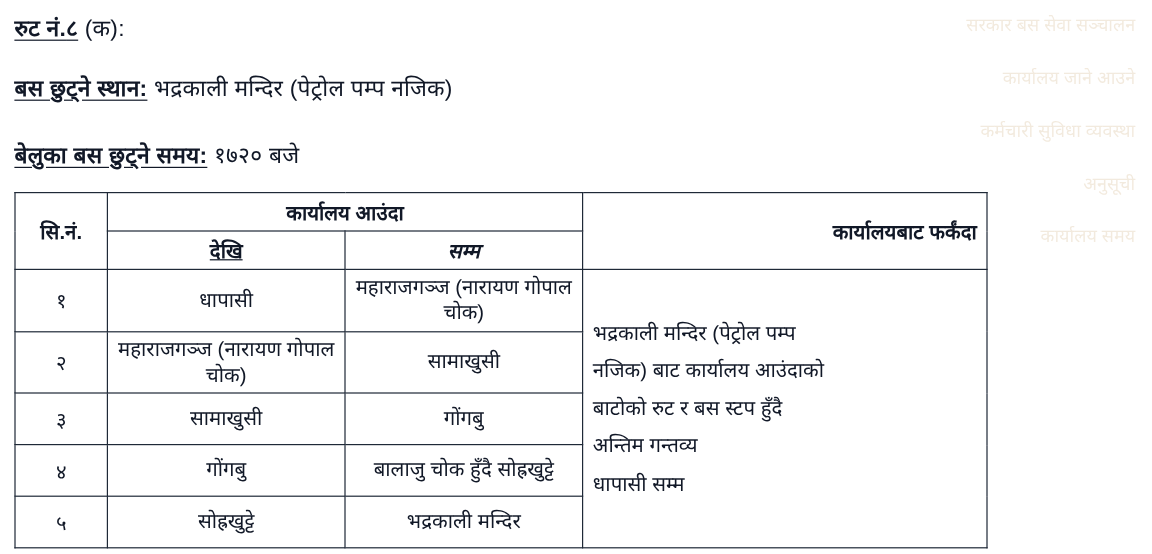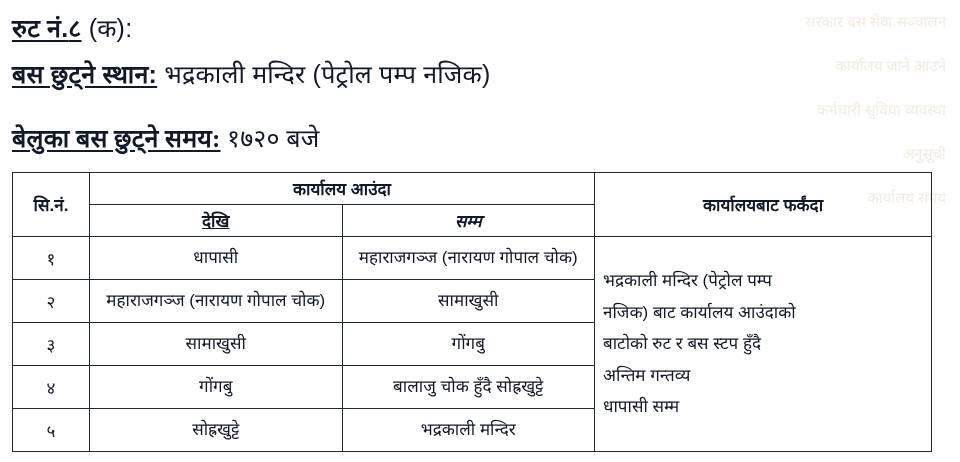--- a/index.html
+++ b/index.html
@@ -31,40 +31,40 @@
     padding-right: 14px;
     box-sizing: border-box;
     filter: blur(0.4px);
   }
   .page {
     position: relative;
     padding: 8px 10px 0 12px;
     box-sizing: border-box;
   }
   .hdr-line {
-    font-size: 25px;
+    font-size: 19px;
     font-weight: 700;
     letter-spacing: 0.2px;
     margin: 0 0 6px 0;
     white-space: nowrap;
   }
   .hdr-line .lbl {
     text-decoration: underline;
     text-underline-offset: 3px;
   }
   .hdr-line .val {
     font-weight: 400;
   }
   .row1 { margin-top: 2px; }
-  .row2 { margin-top: 12px; }
-  .row3 { margin-top: 30px; margin-bottom: 18px; font-family: Liberation Serif, serif; }
+  .row2 { margin-top: 24px; }
+  .row3 { margin-top: 30px; margin-bottom: 18px; }
 
   table.sched {
     border-collapse: collapse;
-    width: 920px;
+    width: 811px;
     margin-top: 10px;
     table-layout: fixed;
   }
   table.sched th, table.sched td {
     border: 1.6px solid #1f2937;
     padding: 4px 8px;
     font-size: 17px;
     vertical-align: middle;
   }
   th.grp {
@@ -80,21 +80,21 @@
     padding: 4px 0;
   }
   th.sn {
     width: 60px;
     text-align: center;
     font-weight: 700;
     font-size: 17px;
   }
   th.ret {
     width: 320px;
-    text-align: center;
+    text-align: right;
     font-weight: 700;
     font-size: 18px;
   }
   td.sn {
     text-align: center;
     font-size: 17px;
     height: 34px;
   }
   td.cell {
     text-align: center;

